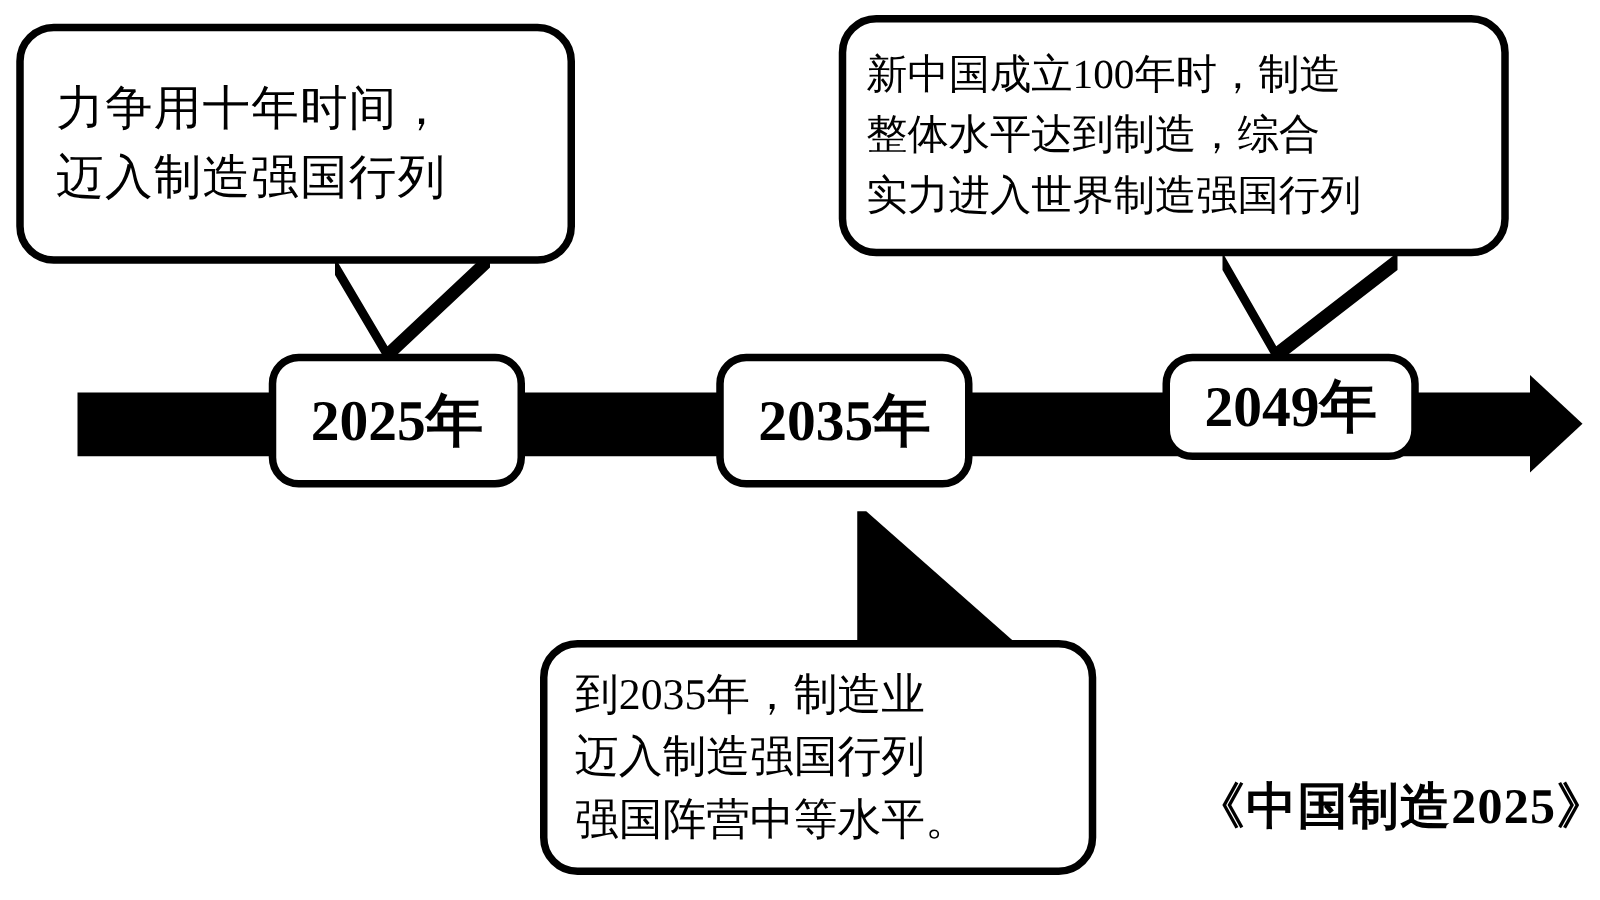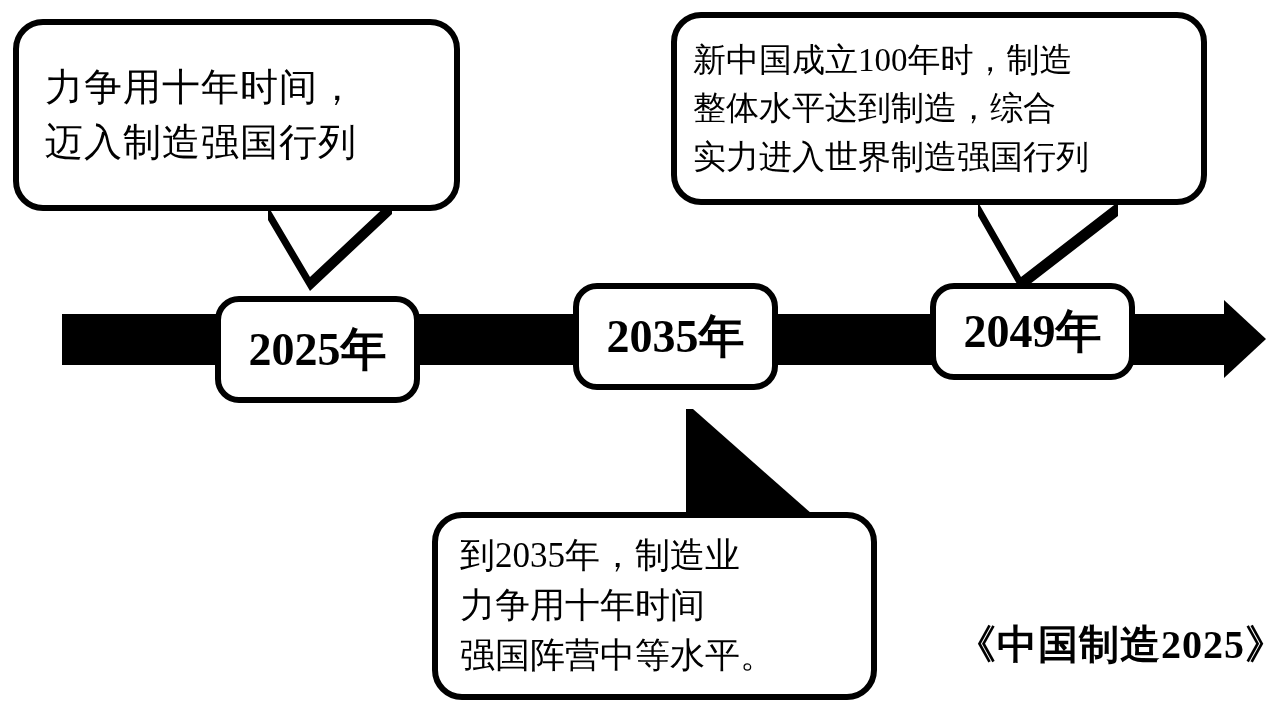--- a/index.html
+++ b/index.html
@@ -131,44 +131,44 @@
   <svg class="layer mid" viewBox="0 0 1280 720" width="1280" height="720">
 
     <polygon points="268,206 310,277 392,200 392,214 310,291 268,220" fill="#000000"></polygon>
 
     <polygon points="978,202 1021,277 1118,202 1118,216 1021,291 978,216" fill="#000000"></polygon>
 
     <polygon points="686,409 693,409 812,514 686,514" fill="#000000"></polygon>
     <polygon points="686,409 693,416 693,514 686,514" fill="#000000"></polygon>
   </svg>
 
-  <div class="year-box" id="box-2025" style="left:215px; top:296px; width:205px; height:107px;">
+  <div class="year-box" id="box-2025" style="left:215px; top:283px; width:205px; height:107px;">
     <span class="year-label">2025年</span>
   </div>
 
   <div class="year-box" id="box-2035" style="left:573px; top:283px; width:205px; height:107px;">
     <span class="year-label">2035年</span>
   </div>
 
-  <div class="year-box" id="box-2049" style="left:930px; top:283px; width:205px; height:97px;">
+  <div class="year-box" id="box-2049" style="left:930px; top:283px; width:205px; height:85px;">
     <span class="year-label">2049年</span>
   </div>
 
   <div class="bubble" id="bubble-2025">
     <div class="bubble-text">力争用十年时间，
 迈入制造强国行列</div>
   </div>
 
   <div class="bubble" id="bubble-2049">
     <div class="bubble-text">新中国成立100年时，制造
 整体水平达到制造，综合
 实力进入世界制造强国行列</div>
   </div>
 
   <div class="bubble" id="bubble-2035">
     <div class="bubble-text">到2035年，制造业
-力争用十年时间
+迈入制造强国行列
 强国阵营中等水平。</div>
   </div>
 
   <div id="source-caption">《中国制造2025》</div>
 
 </div>
 
 </body></html>

